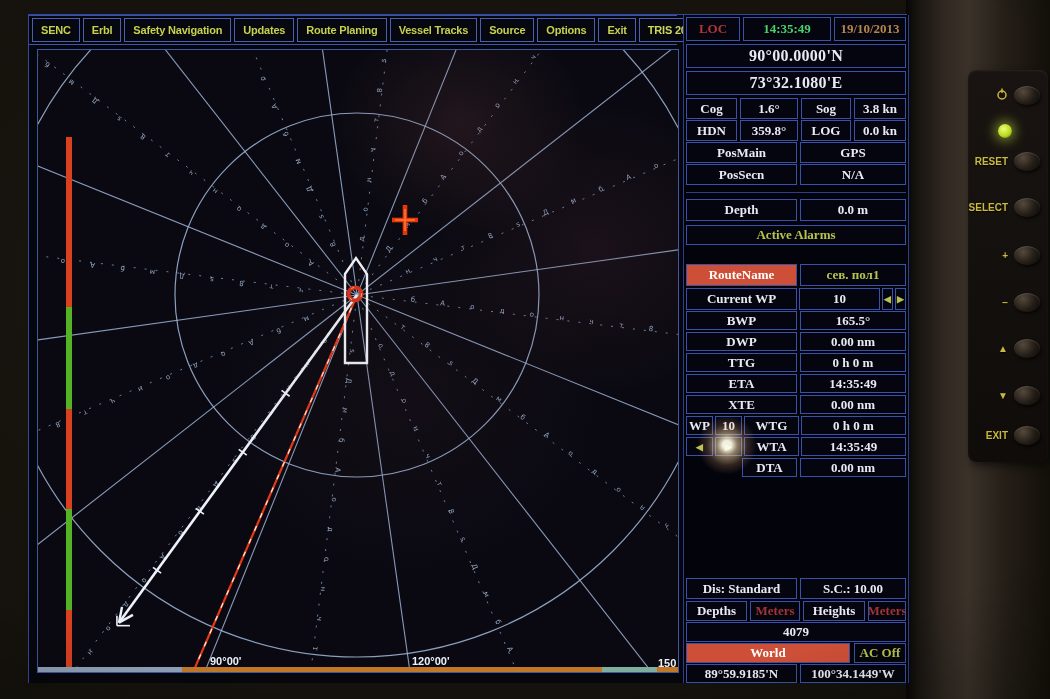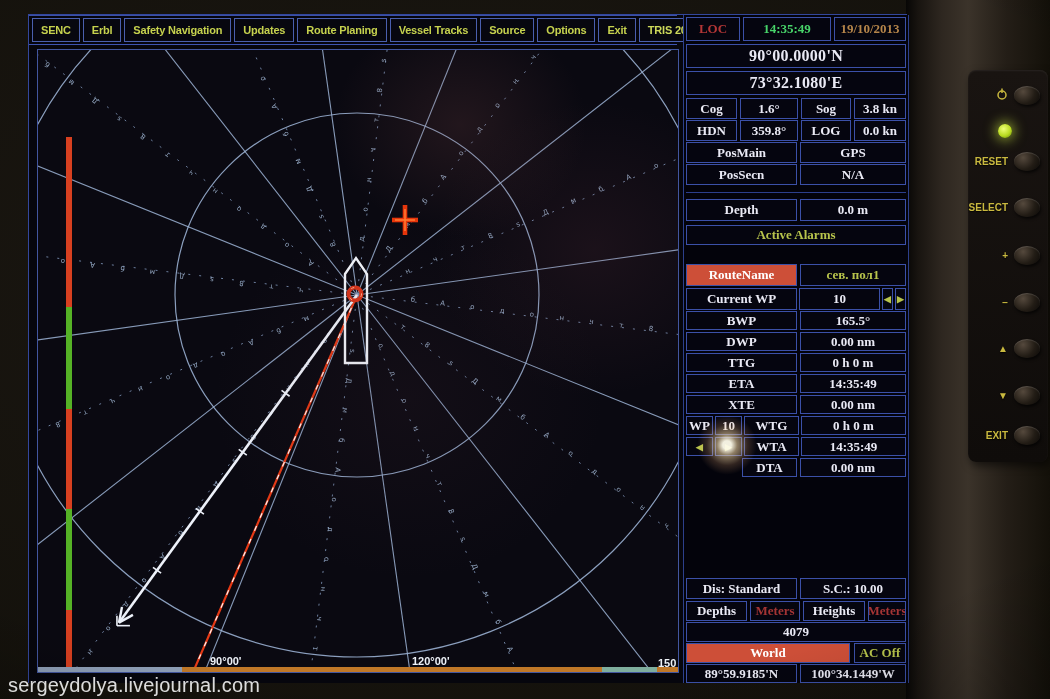--- a/index.html
+++ b/index.html
@@ -420,14 +420,13 @@
       </div>
       <div class="row" style="top:649px;height:19px;grid-template-columns:111px 1fr;">
         <div class="cell">89°59.9185'N</div>
         <div class="cell">100°34.1449'W</div>
       </div>
     </div>
   </div>
 
   <div class="glare"></div>
   <div class="vignette"></div>
-  <div class="watermark">sergeydolya.livejournal.com</div>
 </div>
 
 </body></html>

